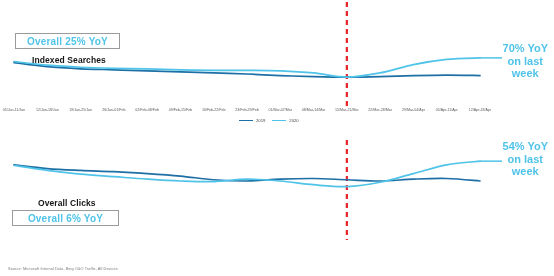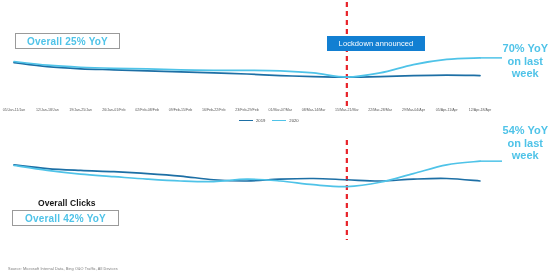--- a/index.html
+++ b/index.html
@@ -56,21 +56,21 @@
   .annot{
     position:absolute;
     color:#4FC3E8;
     font-size:11px;
     font-weight:bold;
     line-height:12.5px;
     text-align:center;
     white-space:nowrap;
   }
   #annotTop{right:6px;top:42px;}
-  #annotBottom{right:6px;top:124px;}
+  #annotBottom{right:6px;top:140px;}
 
   
   #axisTicks{
     position:absolute;
     left:0;top:108px;
     width:554px;height:12px;
   }
   .tick{
     position:absolute;
     top:0;
@@ -113,24 +113,22 @@
       <line x1="346.8571428571429" x2="346.8571428571429" y1="2" y2="108" stroke="#E8232A" stroke-width="2.2" stroke-dasharray="5,4"></line>
       <path d="M 14.00 62.56 C 19.55 63.25, 36.19 65.68, 47.29 66.72 C 58.38 67.76, 69.48 68.28, 80.57 68.80 C 91.67 69.32, 102.76 69.49, 113.86 69.84 C 124.95 70.19, 136.05 70.53, 147.14 70.88 C 158.24 71.23, 169.33 71.57, 180.43 71.92 C 191.52 72.27, 202.62 72.61, 213.71 72.96 C 224.81 73.31, 235.90 73.57, 247.00 74.00 C 258.10 74.43, 269.19 75.13, 280.29 75.56 C 291.38 75.99, 302.48 76.34, 313.57 76.60 C 324.67 76.86, 335.76 77.12, 346.86 77.12 C 357.95 77.12, 369.05 76.86, 380.14 76.60 C 391.24 76.34, 402.33 75.82, 413.43 75.56 C 424.52 75.30, 435.62 75.04, 446.71 75.04 C 457.81 75.04, 474.45 75.47, 480.00 75.56" fill="none" stroke="#1D6FA5" stroke-width="1.7" stroke-linecap="round" stroke-linejoin="round"></path>
       <path d="M 14.00 61.52 C 19.55 62.13, 36.19 64.21, 47.29 65.16 C 58.38 66.11, 69.48 66.72, 80.57 67.24 C 91.67 67.76, 102.76 68.02, 113.86 68.28 C 124.95 68.54, 136.05 68.54, 147.14 68.80 C 158.24 69.06, 169.33 69.58, 180.43 69.84 C 191.52 70.10, 202.62 70.27, 213.71 70.36 C 224.81 70.45, 235.90 70.27, 247.00 70.36 C 258.10 70.45, 269.19 70.45, 280.29 70.88 C 291.38 71.31, 302.48 71.92, 313.57 72.96 C 324.67 74.00, 335.76 77.12, 346.86 77.12 C 357.95 77.12, 369.05 75.04, 380.14 72.96 C 391.24 70.88, 402.33 66.89, 413.43 64.64 C 424.52 62.39, 435.62 60.57, 446.71 59.44 C 457.81 58.31, 474.45 58.14, 480.00 57.88" fill="none" stroke="#4FC3E8" stroke-width="1.7" stroke-linecap="round" stroke-linejoin="round"></path>
       <path d="M 480 57.879999999999995 L 502 57.879999999999995" fill="none" stroke="#4FC3E8" stroke-width="1.5"></path>
     </svg>
 
   <div class="callout-box" id="searchesCallout">
     <span>Overall 25% YoY</span>
   </div>
 
+  <div class="chart-title" id="searchesTitle">Indexed Searches</div>
 
-  <div id="lockdownBanner">
-    <span>Lockdown announced</span>
-  </div>
 
   <div class="annot" id="annotTop">
     <div>70% YoY</div>
     <div>on last</div>
     <div>week</div>
   </div>
 
   <div id="axisTicks">
       <div class="tick" style="left: 14px;">05/Jan-11/Jan</div>
       <div class="tick" style="left: 47.2857px;">12/Jan-18/Jan</div>
@@ -163,21 +161,21 @@
   <svg id="clicksSvg" width="554" height="120" viewBox="0 0 554 120" style="top:140px;">
       <line x1="346.8571428571429" x2="346.8571428571429" y1="0" y2="100" stroke="#E8232A" stroke-width="2.2" stroke-dasharray="5,4"></line>
       <path d="M 14.00 24.88 C 19.55 25.50, 36.19 27.67, 47.29 28.60 C 58.38 29.53, 69.48 29.94, 80.57 30.46 C 91.67 30.98, 102.76 31.18, 113.86 31.70 C 124.95 32.22, 136.05 32.84, 147.14 33.56 C 158.24 34.28, 169.33 35.01, 180.43 36.04 C 191.52 37.07, 202.62 38.93, 213.71 39.76 C 224.81 40.59, 235.90 41.10, 247.00 41.00 C 258.10 40.90, 269.19 39.55, 280.29 39.14 C 291.38 38.73, 302.48 38.42, 313.57 38.52 C 324.67 38.62, 335.76 39.35, 346.86 39.76 C 357.95 40.17, 369.05 41.10, 380.14 41.00 C 391.24 40.90, 402.33 39.55, 413.43 39.14 C 424.52 38.73, 435.62 38.21, 446.71 38.52 C 457.81 38.83, 474.45 40.59, 480.00 41.00" fill="none" stroke="#1D6FA5" stroke-width="1.7" stroke-linecap="round" stroke-linejoin="round"></path>
       <path d="M 14.00 25.50 C 19.55 26.33, 36.19 29.01, 47.29 30.46 C 58.38 31.91, 69.48 33.15, 80.57 34.18 C 91.67 35.21, 102.76 35.83, 113.86 36.66 C 124.95 37.49, 136.05 38.42, 147.14 39.14 C 158.24 39.86, 169.33 40.59, 180.43 41.00 C 191.52 41.41, 202.62 41.93, 213.71 41.62 C 224.81 41.31, 235.90 39.24, 247.00 39.14 C 258.10 39.04, 269.19 40.07, 280.29 41.00 C 291.38 41.93, 302.48 43.79, 313.57 44.72 C 324.67 45.65, 335.76 46.99, 346.86 46.58 C 357.95 46.17, 369.05 44.41, 380.14 42.24 C 391.24 40.07, 402.33 36.45, 413.43 33.56 C 424.52 30.67, 435.62 26.95, 446.71 24.88 C 457.81 22.81, 474.45 21.78, 480.00 21.16" fill="none" stroke="#4FC3E8" stroke-width="1.7" stroke-linecap="round" stroke-linejoin="round"></path>
       <path d="M 480 21.160000000000004 L 502 21.160000000000004" fill="none" stroke="#4FC3E8" stroke-width="1.5"></path>
     </svg>
 
   <div class="chart-title" id="clicksTitle">Overall Clicks</div>
 
   <div class="callout-box" id="clicksCallout">
-    <span>Overall 42% YoY</span>
+    <span>Overall 6% YoY</span>
   </div>
 
   <div class="annot" id="annotBottom">
     <div>54% YoY</div>
     <div>on last</div>
     <div>week</div>
   </div>
 
   <div id="sourceNote">Source: Microsoft Internal Data, Bing O&amp;O Traffic, All Devices</div>
 

